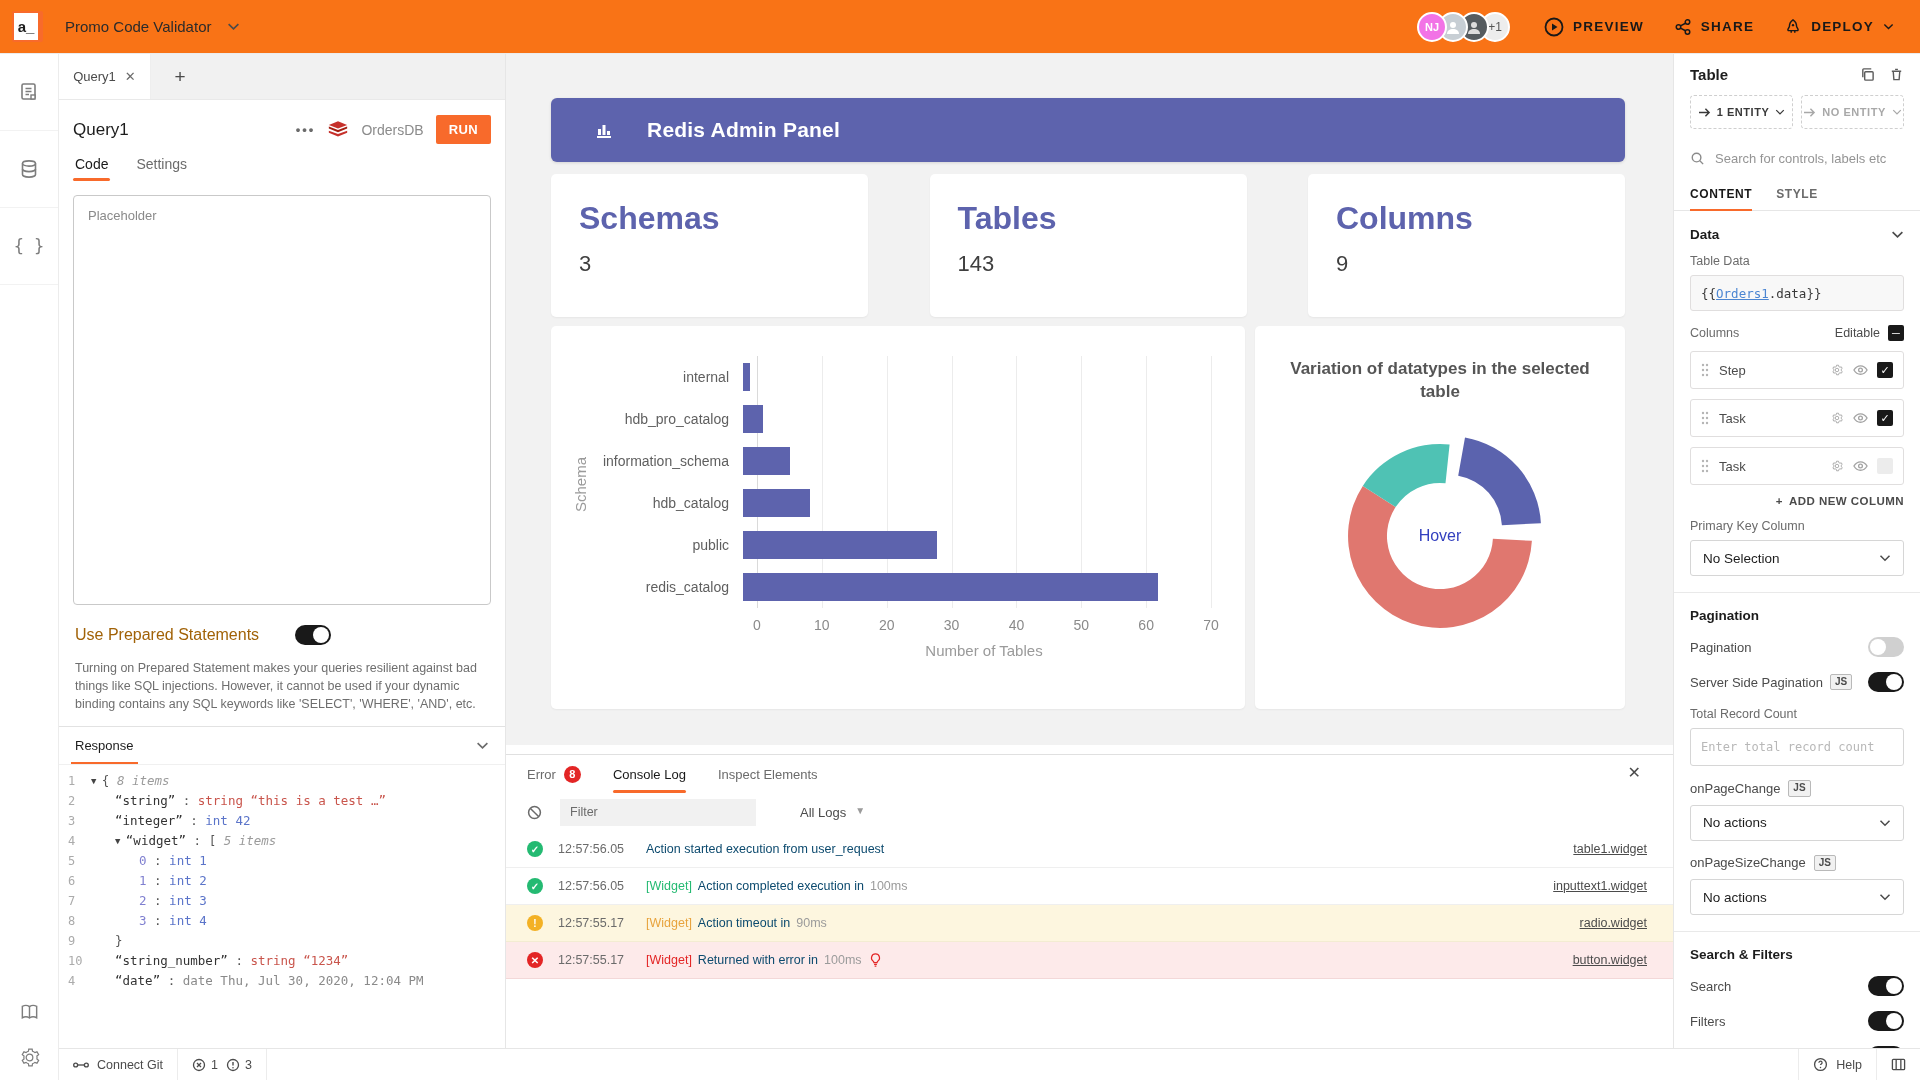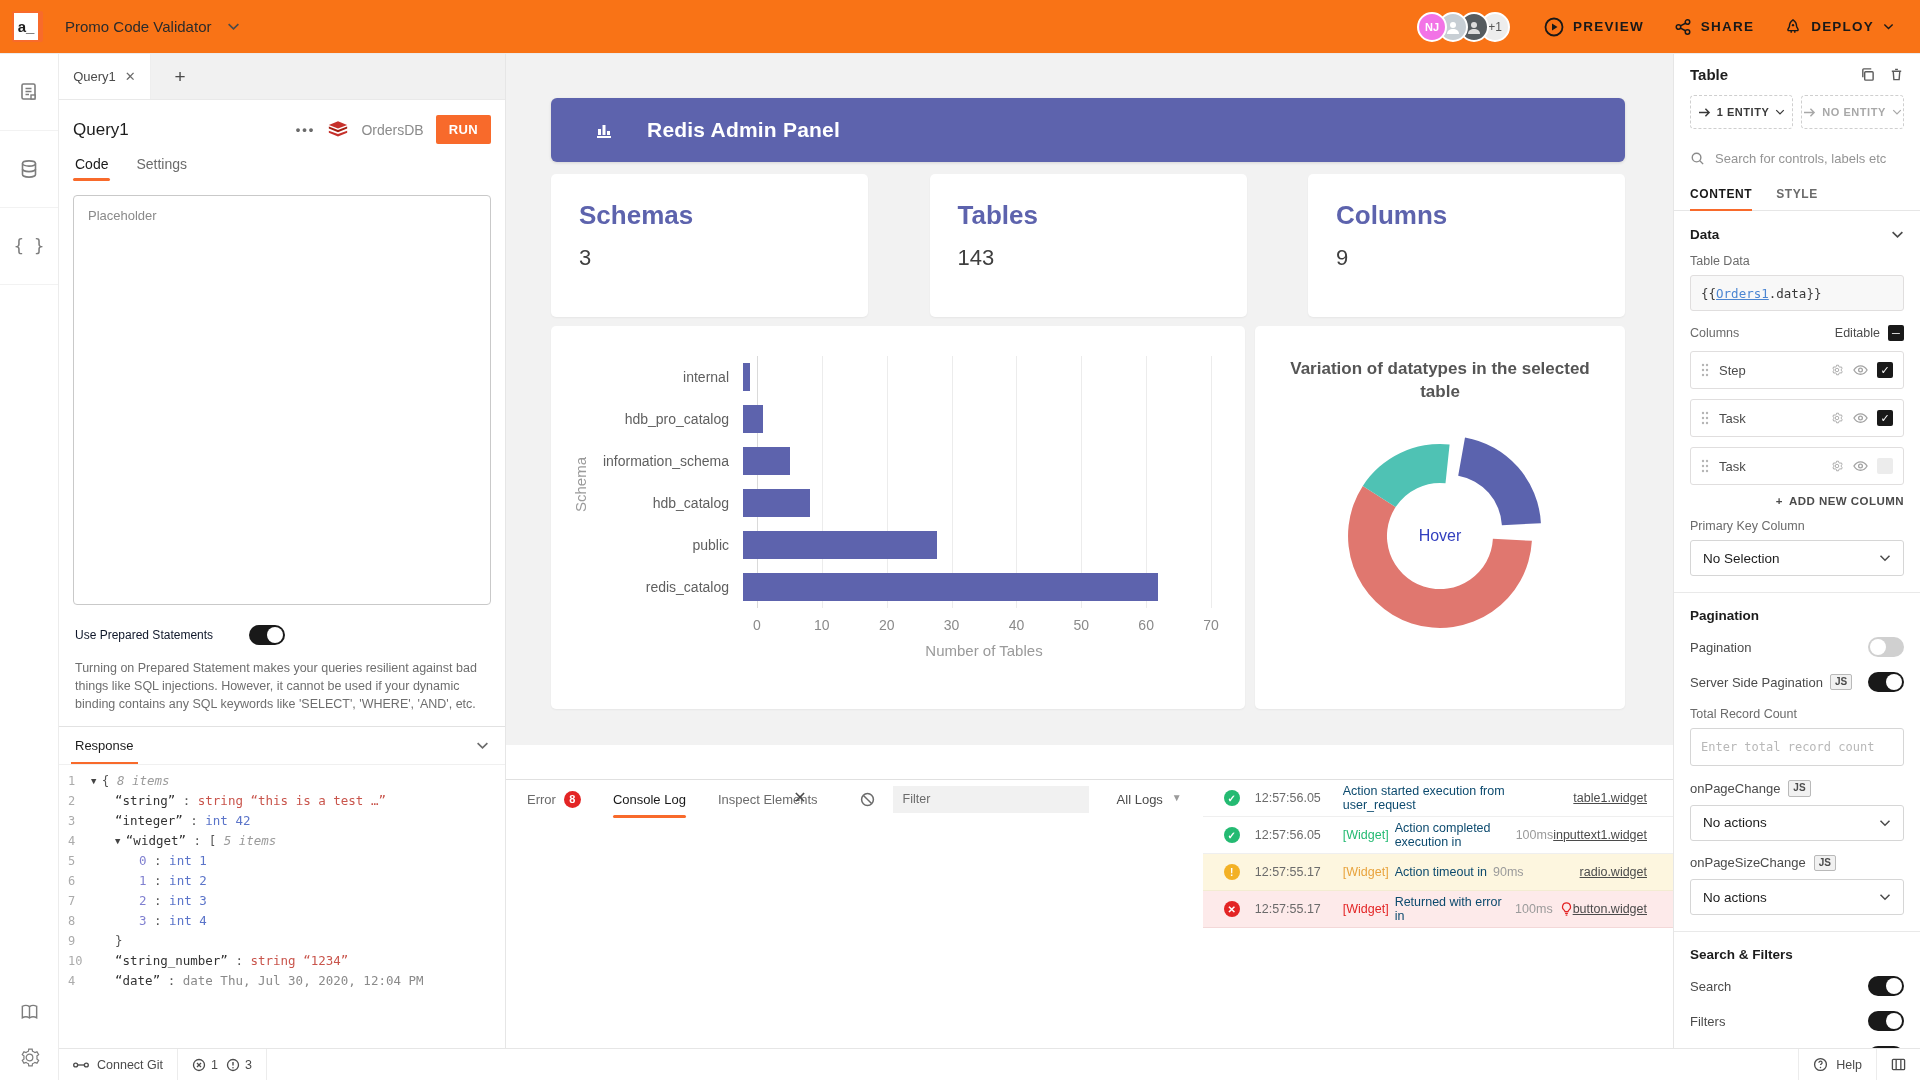--- a/index.html
+++ b/index.html
@@ -38,21 +38,21 @@
 .qheader-right{margin-left:auto;display:flex;align-items:center;gap:12px}
 .more-dots{color:#6b6b6b;letter-spacing:2px;font-weight:bold;font-size:13px;cursor:pointer}
 .ds-name{color:#8b8b8b;font-size:14px}
 .run-btn{background:#F86A2B;color:#fff;font-weight:bold;font-size:13px;padding:7px 13px;border-radius:2px;letter-spacing:.03em;border:none;cursor:pointer;font-family:inherit}
 .codetabs{display:flex;gap:28px;padding:0 16px;margin-top:4px}
 .codetab{font-size:14px;color:#6b6b6b;padding-bottom:9px;position:relative;cursor:pointer}
 .codetab.active{color:#191919}
 .codetab.active:after{content:"";position:absolute;left:-2px;right:-2px;bottom:0;height:3px;background:#F86A2B;border-radius:3px}
 .editor{margin:14px;height:410px;border:1px solid #c9c9c9;border-radius:4px;padding:12px 14px;font-size:13px;color:#8a8a8a;flex-shrink:0}
 .prepared{display:flex;align-items:center;padding:0 16px;margin-top:6px}
-.prepared-label{font-size:12px;color:#0f172a}
+.prepared-label{font-size:16px;color:#a16207}
 .prep-desc{padding:14px 16px 0;font-size:12.5px;color:#6e6e6e;line-height:1.45}
 .response{margin-top:13px;border-top:1px solid #e2e2e2;flex:1;display:flex;flex-direction:column;overflow:hidden}
 .resp-head{display:flex;align-items:center;height:38px;padding:0 16px;flex-shrink:0;border-bottom:1px solid #f0f0f0}
 .resp-tab{font-size:13px;color:#1c1c1c;position:relative;height:100%;display:flex;align-items:center;cursor:pointer}
 .resp-tab:after{content:"";position:absolute;left:-4px;right:-4px;bottom:0;height:2px;background:#F86A2B}
 .resp-chev{margin-left:auto;color:#6b6b6b;cursor:pointer}
 .json{flex:1;overflow:hidden;font-family:"DejaVu Sans Mono","Liberation Mono",monospace;font-size:12.5px;line-height:20px;padding-top:6px}
 .json-row{display:flex}
 .json-gutter{width:32px;flex-shrink:0;color:#ababab;padding-left:9px;font-size:12px}
 .json-code{white-space:nowrap}
@@ -64,21 +64,21 @@
 .tk-idx{color:#7f7fd0}
 .tk-items{color:#9b9b9b;font-style:italic}
 .tk-date{color:#8a8a8a}
 
 
 .canvas{position:absolute;top:54px;left:506px;width:1167px;height:691px;background:#f2f2f2;overflow:hidden;padding:44px 48px 0 45px}
 .page-header{height:64px;background:#5d63ad;border-radius:6px;display:flex;align-items:center;padding:0 0 0 42px;gap:32px;box-shadow:0 1px 3px rgba(0,0,0,.12)}
 .page-title{color:#fff;font-size:21px;font-weight:bold;letter-spacing:.01em}
 .stats-row{display:flex;justify-content:space-between;margin-top:12px}
 .stat-card{width:317px;height:143px;background:#fff;border-radius:5px;padding:26px 28px;box-shadow:0 1px 2px rgba(0,0,0,.05)}
-.stat-label{color:#5d63ad;font-size:26px;font-weight:bold}
+.stat-label{color:#5d63ad;font-size:32px;font-weight:bold}
 .stat-value{color:#3f3f3f;font-size:22px;margin-top:14px}
 .charts-row{display:flex;gap:10px;margin-top:9px}
 .chart-card{background:#fff;border-radius:5px;box-shadow:0 1px 2px rgba(0,0,0,.05)}
 .bar-card{width:694px;height:383px;padding:30px 34px 0 16px;position:relative}
 .donut-card{width:370px;height:383px;padding:26px 28px;text-align:center}
 .y-axis-label{position:absolute;left:2px;top:150px;transform:rotate(-90deg);color:#9a9a9a;font-size:15px}
 .bar-area{position:relative;margin-left:24px}
 .grid-overlay{position:absolute;left:166px;right:0;top:0;height:252px;z-index:0}
 .gridline{position:absolute;top:0;bottom:0;width:1px;background:#ececec}
 .gridline.zero{background:#dadada}
@@ -86,31 +86,31 @@
 .bar-label{width:152px;text-align:right;padding-right:14px;color:#5f5f5f;font-size:14px;flex-shrink:0}
 .bar-track{flex:1;height:100%;position:relative}
 .bar{position:absolute;top:7px;height:28px;background:#5d63ad}
 .ticks-row{position:relative;margin-left:166px;height:26px}
 .tick{position:absolute;top:9px;transform:translateX(-50%);color:#8a8a8a;font-size:14px}
 .xlabel-row{margin-left:166px;text-align:center;color:#9a9a9a;font-size:15px;margin-top:8px}
 .donut-title{font-size:17px;font-weight:bold;color:#555;line-height:1.35;margin-top:6px}
 .donut-wrap{display:flex;justify-content:center;margin-top:16px}
 
 
-.console{position:absolute;left:506px;top:779px;width:1167px;bottom:32px;background:#fff;border-top:1px solid #e0e0e0;display:flex;overflow:hidden}
+.console{position:absolute;left:506px;top:754px;width:1167px;bottom:32px;background:#fff;border-top:1px solid #e0e0e0;display:flex;flex-direction:column;overflow:hidden}
 .console-tabs{display:flex;align-items:center;gap:32px;height:38px;padding:0 21px;flex-shrink:0;position:relative}
 .ctab{font-size:13px;color:#6b6b6b;height:100%;display:flex;align-items:center;gap:8px;cursor:pointer;position:relative}
 .ctab.active{color:#191919}
 .ctab.active:after{content:"";position:absolute;left:0;right:0;bottom:0;height:3px;background:#F86A2B;border-radius:3px}
 .badge{width:17px;height:17px;border-radius:50%;background:#E32525;color:#fff;font-size:11px;display:flex;align-items:center;justify-content:center;font-weight:bold}
 .console-close{position:absolute;right:32px;top:8px;color:#4b4b4b;font-size:16px;cursor:pointer}
 .console-filterrow{display:flex;align-items:center;height:38px;padding:0 21px;gap:18px;flex-shrink:0}
 .filter-input{width:196px;height:27px;background:#f1f1f1;border:none;padding:0 10px;font-size:12.5px;color:#333;font-family:inherit}
 .filter-input::placeholder{color:#6b6b6b}
-.alllogs{display:flex;align-items:flex-start;gap:9px;margin-left:10px;font-size:13px;color:#4b4b4b;cursor:pointer}
+.alllogs{display:flex;align-items:flex-start;gap:9px;margin-left:26px;font-size:13px;color:#4b4b4b;cursor:pointer}
 .alllogs .arr{color:#9b9b9b;font-size:10px}
 .console-logs{flex:1;overflow:hidden}
 .log-row{display:flex;align-items:center;height:37px;padding:0 26px 0 21px;border-bottom:1px solid #efefef;font-size:12.5px}
 .log-row.warning{background:#fdf6df;border-color:#f3ecd2}
 .log-row.error{background:#fdeaea;border-color:#f3d8d8}
 .log-icon{width:16px;height:16px;border-radius:50%;margin-right:15px;flex-shrink:0;display:flex;align-items:center;justify-content:center;color:#fff;font-size:10px;font-weight:bold}
 .log-icon.success{background:#24BA72}
 .log-icon.warning{background:#F3B125}
 .log-icon.error{background:#E32525}
 .log-time{color:#6b6b6b;width:88px;flex-shrink:0}

